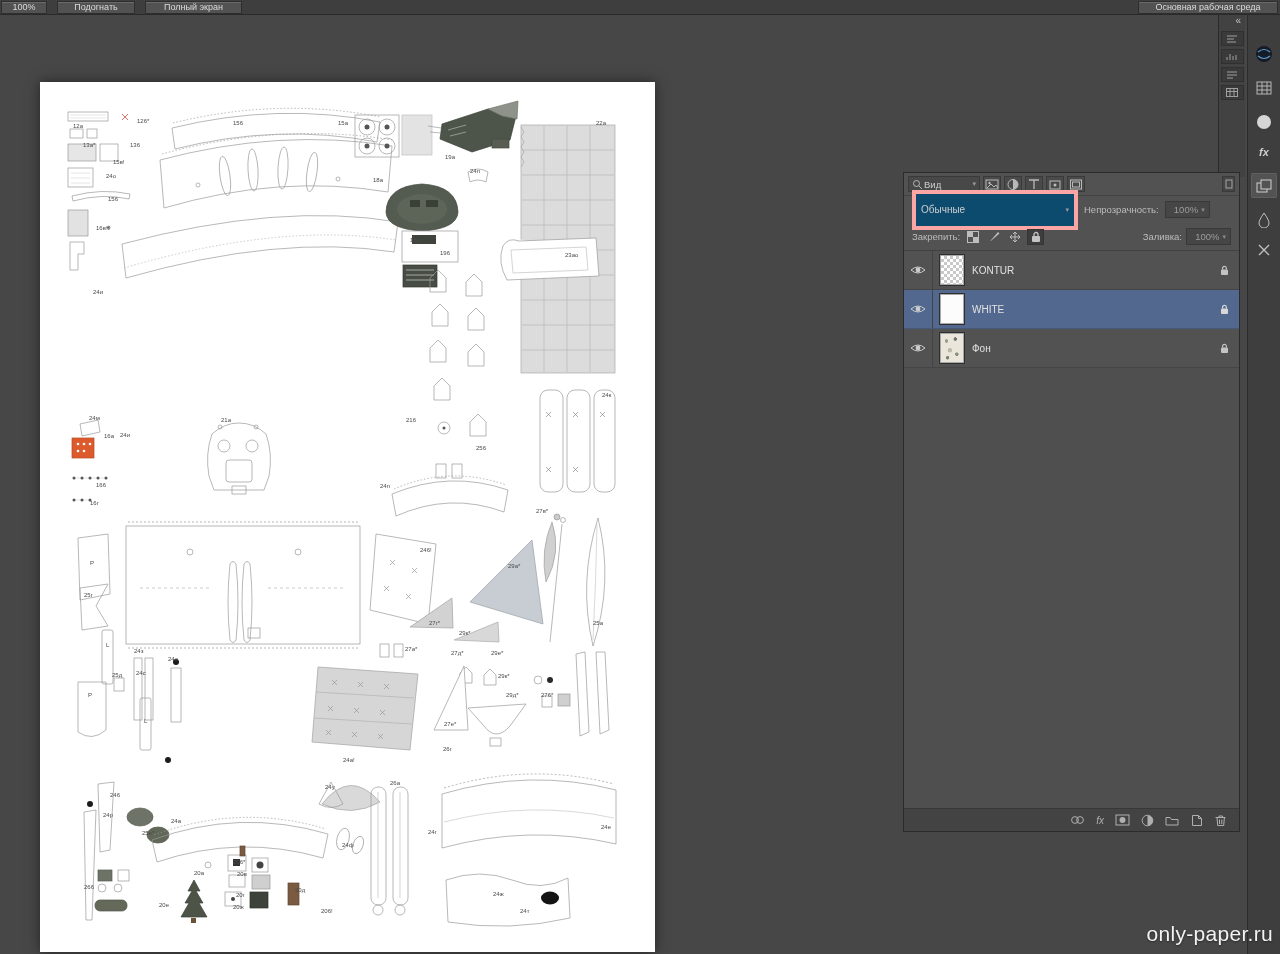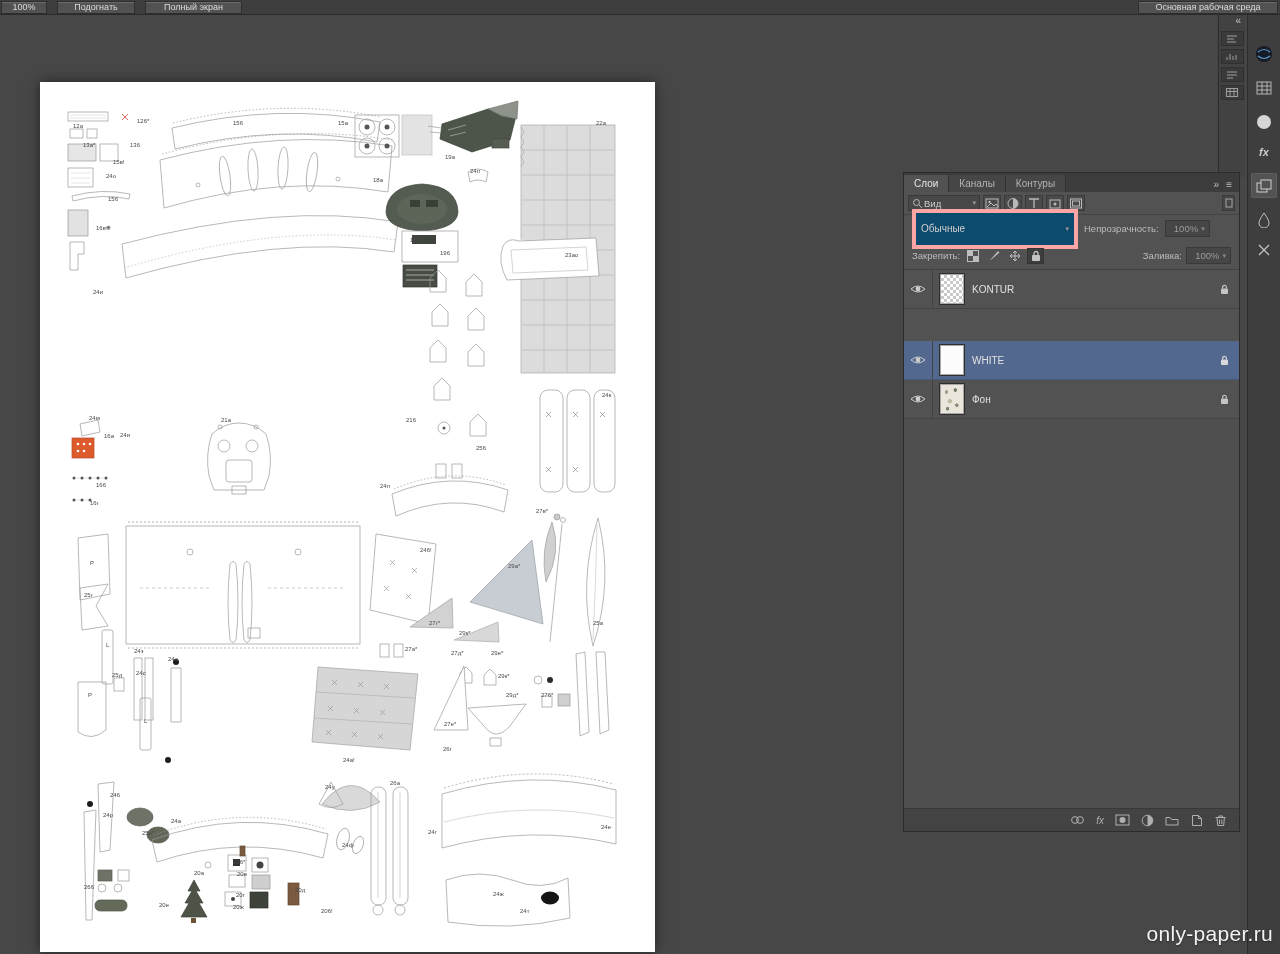--- a/index.html
+++ b/index.html
@@ -52,21 +52,21 @@
   .blend-select .arr{margin-left:auto;font-size:7px;color:#9a9a9a;}
   .lp-label{font-size:9.5px;color:#bcbcbc;white-space:nowrap;}
   .value-box{width:45px;height:17px;background:#464646;border:1px solid #393939;display:flex;align-items:center;
     justify-content:flex-end;gap:3px;padding:0 4px;font-size:9.5px;color:#9c9c9c;box-sizing:border-box;}
   .value-box .arr{font-size:7px;color:#8a8a8a;}
   .lp-lock{height:27px;display:flex;align-items:center;gap:4px;padding:0 8px;border-bottom:1px solid #414141;flex:0 0 auto;}
   .lock-btn{width:17px;height:16px;display:flex;align-items:center;justify-content:center;}
   .lock-btn.pressed{background:#3d3d3d;border:1px solid #353535;box-sizing:border-box;}
   .lp-fill-label{margin-left:auto;}
   .layer-row{height:38px;display:flex;align-items:center;background:#525252;border-bottom:1px solid #454545;flex:0 0 auto;}
-  .layer-row.selected{background:#52688f;border-bottom:1px solid #47597a;margin-top:32px;}
+  .layer-row.selected{background:#52688f;border-bottom:1px solid #47597a;}
   .eye-cell{width:28px;height:100%;display:flex;align-items:center;justify-content:center;border-right:1px solid #434343;}
   .thumb{width:24px;height:30px;margin:0 8px 0 7px;border:1px solid #a8a8a8;box-shadow:0 0 0 1px #2f2f2f;box-sizing:border-box;}
   .thumb.checker{background-color:#fff;
     background-image:linear-gradient(45deg,#c9c9c9 25%,transparent 25%,transparent 75%,#c9c9c9 75%),
                      linear-gradient(45deg,#c9c9c9 25%,transparent 25%,transparent 75%,#c9c9c9 75%);
     background-size:6px 6px;background-position:0 0,3px 3px;}
   .thumb.white{background:#fcfcfc;}
   .thumb.art{background-color:#eae6dc;
     background-image:radial-gradient(circle at 25% 25%,#9aa08a 0 1.5px,transparent 2px),
                      radial-gradient(circle at 65% 18%,#6f7a6a 0 1.5px,transparent 2px),
@@ -440,29 +440,20 @@
       </svg>
   </div>
   <div class="rt-icon" style="top:222px">
     <svg width="14" height="14">
         <path d="M2,2 L12,12 M12,2 L2,12" stroke="#c0c0c0" stroke-width="1.4" fill="none"></path>
       </svg>
   </div>
 </div>
 
 <section class="layers-panel">
-  <div class="lp-tabs">
-    <div class="lp-tab active">Слои</div>
-    <div class="lp-tab">Каналы</div>
-    <div class="lp-tab">Контуры</div>
-    <div class="lp-tabs-right">
-      <span>»</span>
-      <span>≡</span>
-    </div>
-  </div>
 
   <div class="lp-filter">
     <div class="lp-kind-select">
       <svg width="11" height="11">
           <circle cx="4.5" cy="4.5" r="3" fill="none" stroke="#bbb"></circle>
           <path d="M7,7 L10,10" stroke="#bbb"></path>
         </svg>
       <span>Вид</span>
       <span class="arr">▾</span>
     </div>

